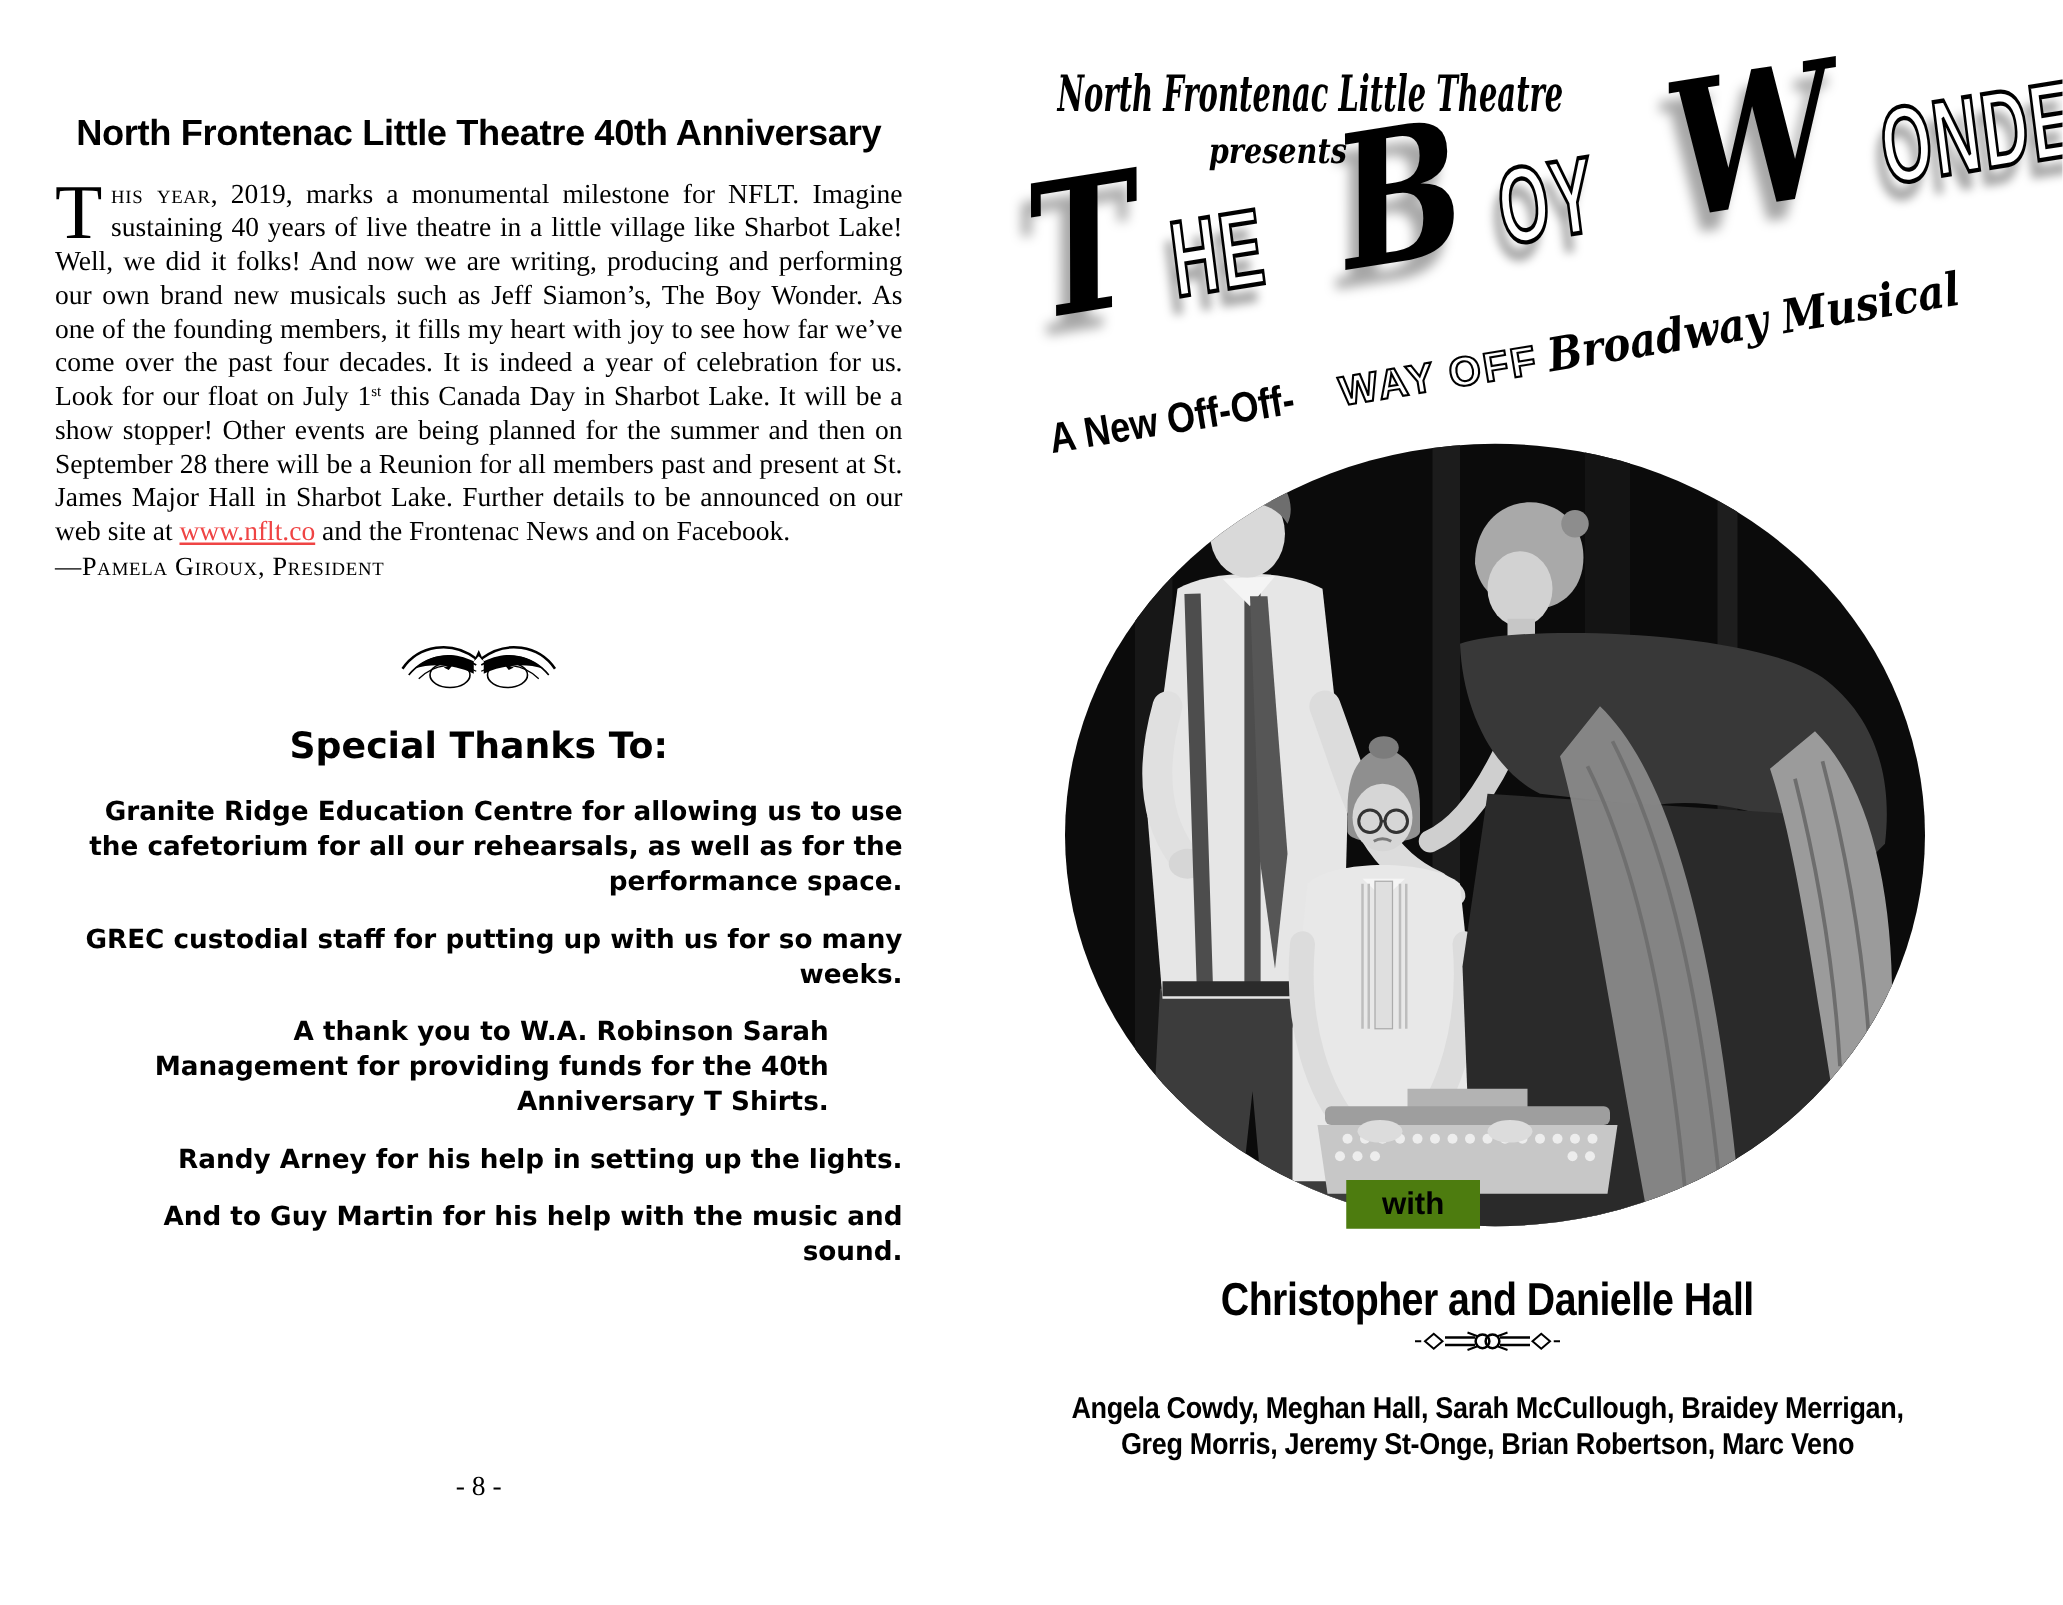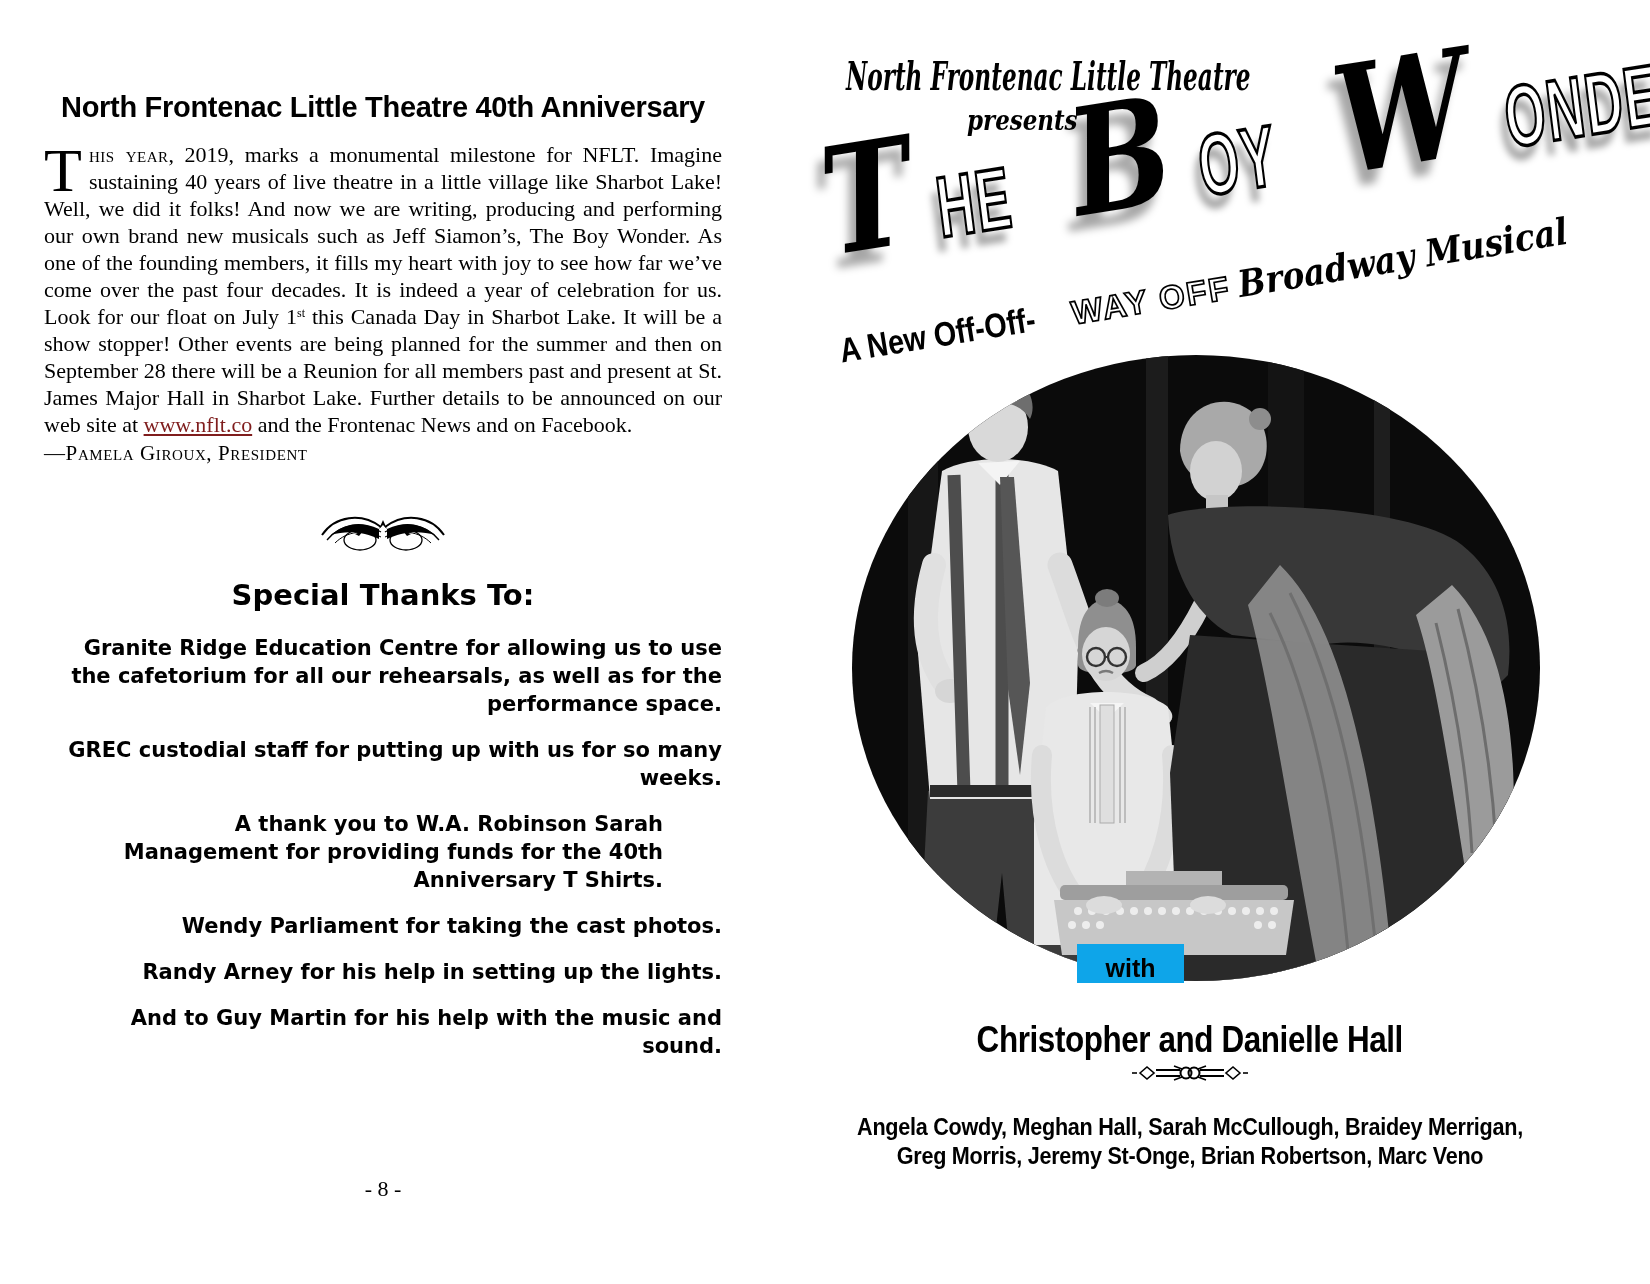--- a/index.html
+++ b/index.html
@@ -8,21 +8,21 @@
 
   
   .left-page{position:absolute;left:44px;top:92px;width:678px;}
   .lp-heading{font-family:"Liberation Sans",sans-serif;font-weight:bold;font-size:29px;
               line-height:1.1;text-align:center;margin:0 0 17px 0;letter-spacing:-.3px;}
   .article{font-family:"Liberation Serif",serif;font-size:22px;line-height:27px;
            text-align:justify;margin:0;}
   .drop-cap{float:left;font-size:62px;line-height:50px;padding:4px 7px 0 0;}
   .sc{font-variant:small-caps;letter-spacing:.5px;}
   .sup{font-size:12px;vertical-align:7px;line-height:0;}
-  .article-link{color:#7f1d1d;text-decoration:underline;cursor:pointer;}
+  .article-link{color:#ef4444;text-decoration:underline;cursor:pointer;}
   .byline{font-family:"Liberation Serif",serif;font-size:21px;font-variant:small-caps;
           letter-spacing:.6px;margin:3px 0 1px 0;}
   .flourish{text-align:center;margin-top:44px;}
   .thanks-heading{font-family:"DejaVu Sans",sans-serif;font-weight:bold;font-size:29px;
                   text-align:center;margin:16px 0 22px 0;}
   .thx{font-family:"DejaVu Sans",sans-serif;font-weight:600;font-size:21px;line-height:28px;
        text-align:right;margin:0 auto 18px auto;max-width:680px;}
   .t0{max-width:714px;}
   .t2{max-width:560px;}
   .t5{max-width:590px;}
@@ -51,22 +51,22 @@
   .bw-tagline{position:absolute;left:836px;top:328px;width:716px;white-space:nowrap;
               transform:rotate(-9.3deg);transform-origin:0 0;}
   .tag-solid{display:inline-block;font-family:"Liberation Sans",sans-serif;font-weight:bold;
              font-size:34px;transform:scaleX(.85);transform-origin:0 100%;}
   .tag-outline{display:inline-block;font-family:"Liberation Sans",sans-serif;font-weight:bold;
                font-size:33px;color:#fff;-webkit-text-stroke:1.7px #000;letter-spacing:2px;
                margin:0 8px 0 2px;}
   .tag-script{display:inline-block;font-family:"DejaVu Serif",serif;font-style:italic;
               font-weight:bold;font-size:37px;transform:scaleX(.88);transform-origin:0 100%;}
   .photo-wrap{position:absolute;left:850px;top:353px;width:692px;height:630px;}
-  .with-box{position:absolute;left:227px;top:591px;width:107px;height:39px;background:#0ea5e9;
-            display:flex;align-items:flex-end;justify-content:center;
+  .with-box{position:absolute;left:227px;top:591px;width:107px;height:39px;background:#4d7c0f;
+            display:flex;align-items:center;justify-content:center;
             font-family:"Liberation Sans",sans-serif;font-weight:bold;font-size:25px;}
   .featured{position:absolute;left:828px;top:1000px;width:724px;text-align:center;margin-top:19px;}
   .featured span{display:inline-block;font-family:"Liberation Sans",sans-serif;font-weight:bold;
                  font-size:37px;letter-spacing:-.5px;transform:scaleX(.85);}
   .divider{position:absolute;left:828px;top:1060px;width:724px;text-align:center;}
   .cast{position:absolute;left:770px;top:1112px;width:840px;text-align:center;
         font-family:"Liberation Sans",sans-serif;font-weight:bold;font-size:24px;
         line-height:29px;letter-spacing:-.3px;}
   .cast div{transform:scaleX(.9);transform-origin:50% 50%;}
 </style>
@@ -106,21 +106,20 @@
         </g>
         <path d="M66,10 L70,19 L66,15 L62,19 Z" fill="#000"></path>
       </svg>
     </div>
 
     <h2 class="thanks-heading">Special Thanks To:</h2>
 
     <p class="thx t0">Granite Ridge Education Centre for allowing us to use the cafetorium for all our rehearsals, as well as for the performance space.</p>
     <p class="thx t1">GREC custodial staff for putting up with us for so many weeks.</p>
     <p class="thx t2">A thank you to W.A. Robinson Sarah Management for providing funds for the 40th Anniversary T Shirts.</p>
-    <p class="thx t3">Wendy Parliament for taking the cast photos.</p>
     <p class="thx t4">Randy Arney for his help in setting up the lights.</p>
     <p class="thx t6">And to Guy Martin for his help with the music and sound.</p>
   </section>
 
   <div class="page-num">- 8 -</div>
 
   <section>
 
     <div class="masthead">North Frontenac Little Theatre</div>
 

